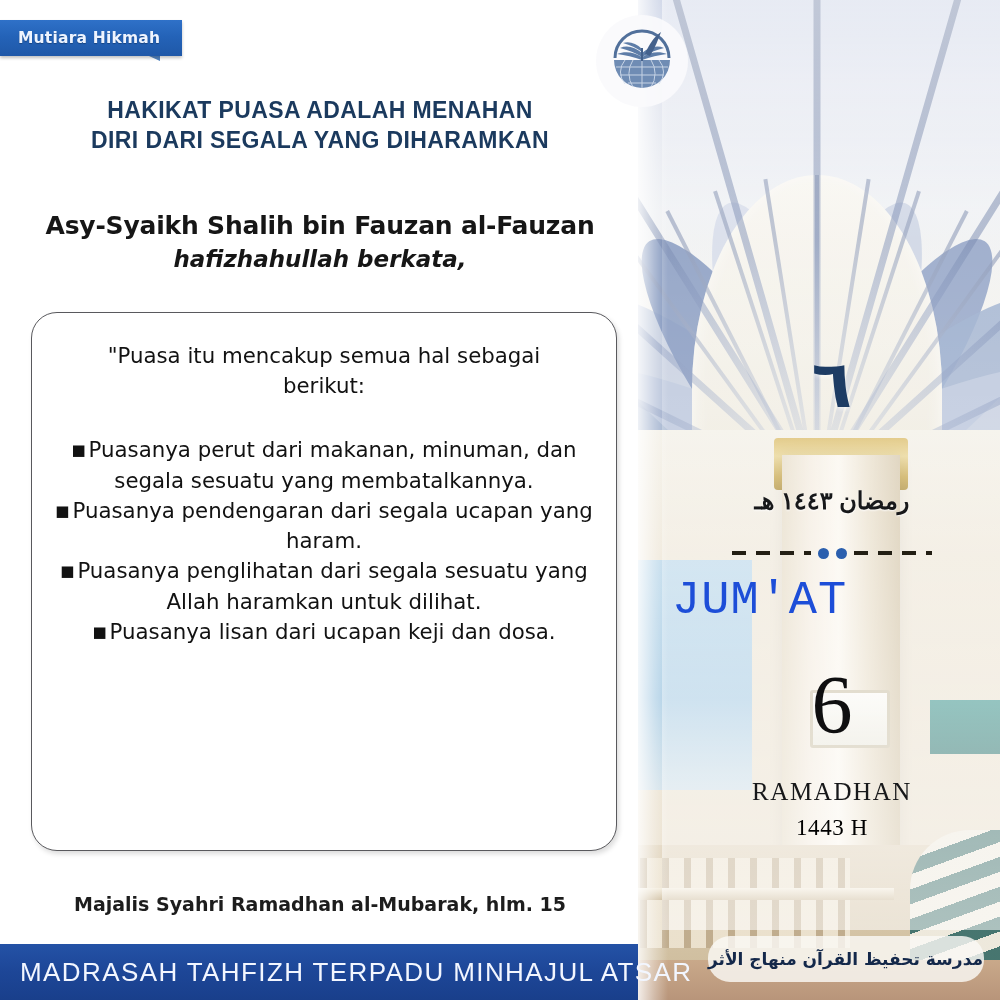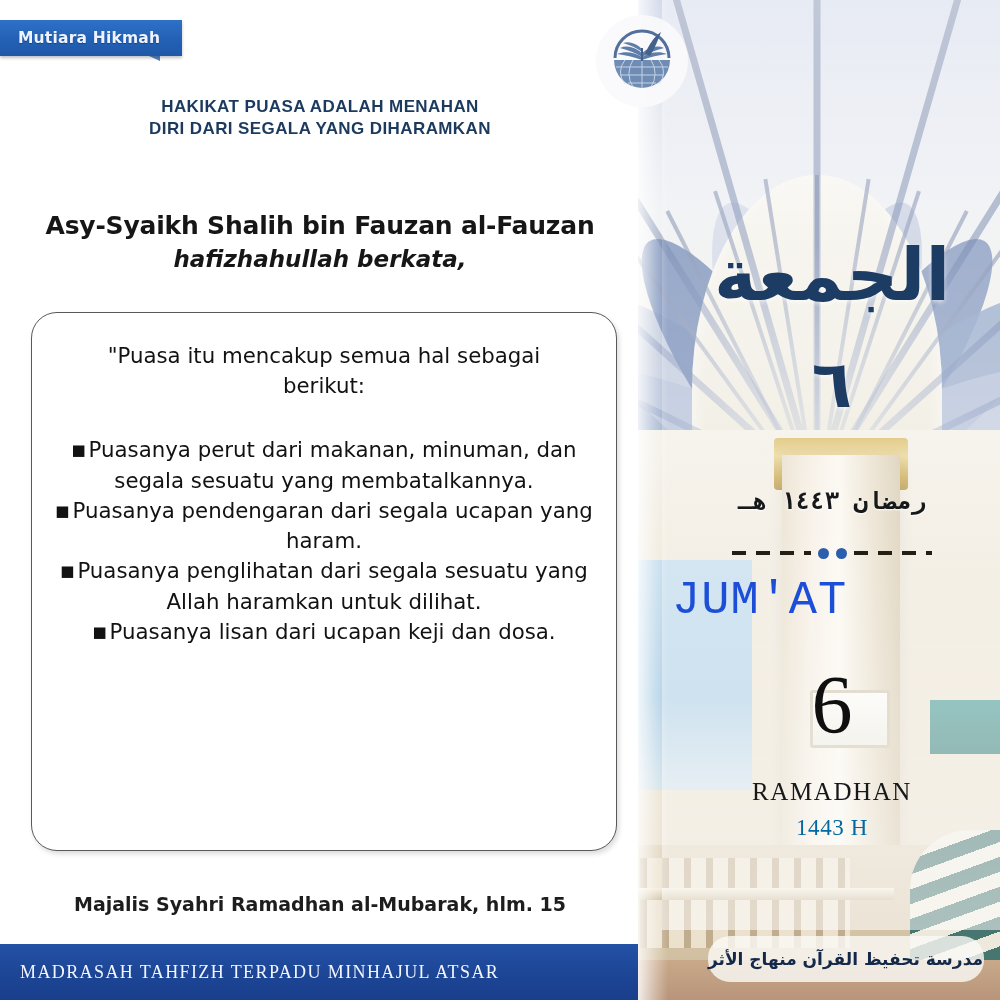--- a/index.html
+++ b/index.html
@@ -69,21 +69,21 @@
 
   
   .headline {
     position: absolute;
     left: 40px;
     top: 96px;
     width: 560px;
     text-align: center;
     color: #1b3a5e;
     font-family: "Liberation Sans", sans-serif;
-    font-size: 17px;
+    font-size: 23px;
     font-weight: bold;
     line-height: 1.3;
     letter-spacing: 0.4px;
   }
   .headline .l2 { display: block; }
 
   
   .speaker {
     position: absolute;
     left: 30px;
@@ -375,21 +375,21 @@
     direction: rtl;
     text-shadow: 0 2px 4px rgba(255,255,255,0.6);
   }
   .ar-date {
     position: absolute;
     left: 38px;
     top: 487px;
     width: 320px;
     text-align: center;
     color: #17181a;
-    font-family: Liberation Mono, monospace;
+    font-family: Liberation Sans, sans-serif;
     font-size: 24px;
     font-weight: bold;
     z-index: 20;
     direction: rtl;
     text-shadow: 0 1px 2px rgba(255,255,255,0.9);
   }
   .divider {
     position: absolute;
     left: 98px;
     top: 546px;
@@ -449,21 +449,21 @@
     font-size: 25px;
     letter-spacing: 1.6px;
     z-index: 20;
   }
   .year-label {
     position: absolute;
     left: 38px;
     top: 815px;
     width: 320px;
     text-align: center;
-    color: #0369a1;
+    color: #000000;
     font-family: "Liberation Serif", serif;
     font-size: 23px;
     letter-spacing: 0.6px;
     z-index: 20;
   }
 
   
   .ar-plaque {
     position: absolute;
     left: 74px;
@@ -492,22 +492,22 @@
     top: 944px;
     width: 638px;
     height: 56px;
     background: linear-gradient(180deg,#2452a6 0%, #1d4697 50%, #193f8b 100%);
     display: flex;
     align-items: center;
     z-index: 25;
   }
   .banner-text {
     color: #f2f6ff;
-    font-family: Liberation Serif, serif;
-    font-size: 18px;
+    font-family: Liberation Sans, sans-serif;
+    font-size: 26px;
     letter-spacing: 1.4px;
     padding-left: 20px;
     white-space: nowrap;
   }
   .banner-gap {
     position: absolute;
     left: 0;
     top: 938px;
     width: 638px;
     height: 8px;
@@ -568,21 +568,20 @@
       <div class="colonnade"></div>
       <div class="cornice"></div>
       <div class="arch-stripe"></div>
       <div class="warm-wall"></div>
 
       <div class="veil"></div>
       <div class="left-fade"></div>
     </div>
 
 
-    <div class="calli-jumah">الجمعة</div>
 
     <div class="calli-sittah">٦</div>
 
     <div class="ar-date">رمضان ١٤٤٣ هـ</div>
 
     <div class="divider">
       <div class="dash-run"></div>
       <span class="dot"></span>
       <span class="dot"></span>
       <div class="dash-run"></div>

